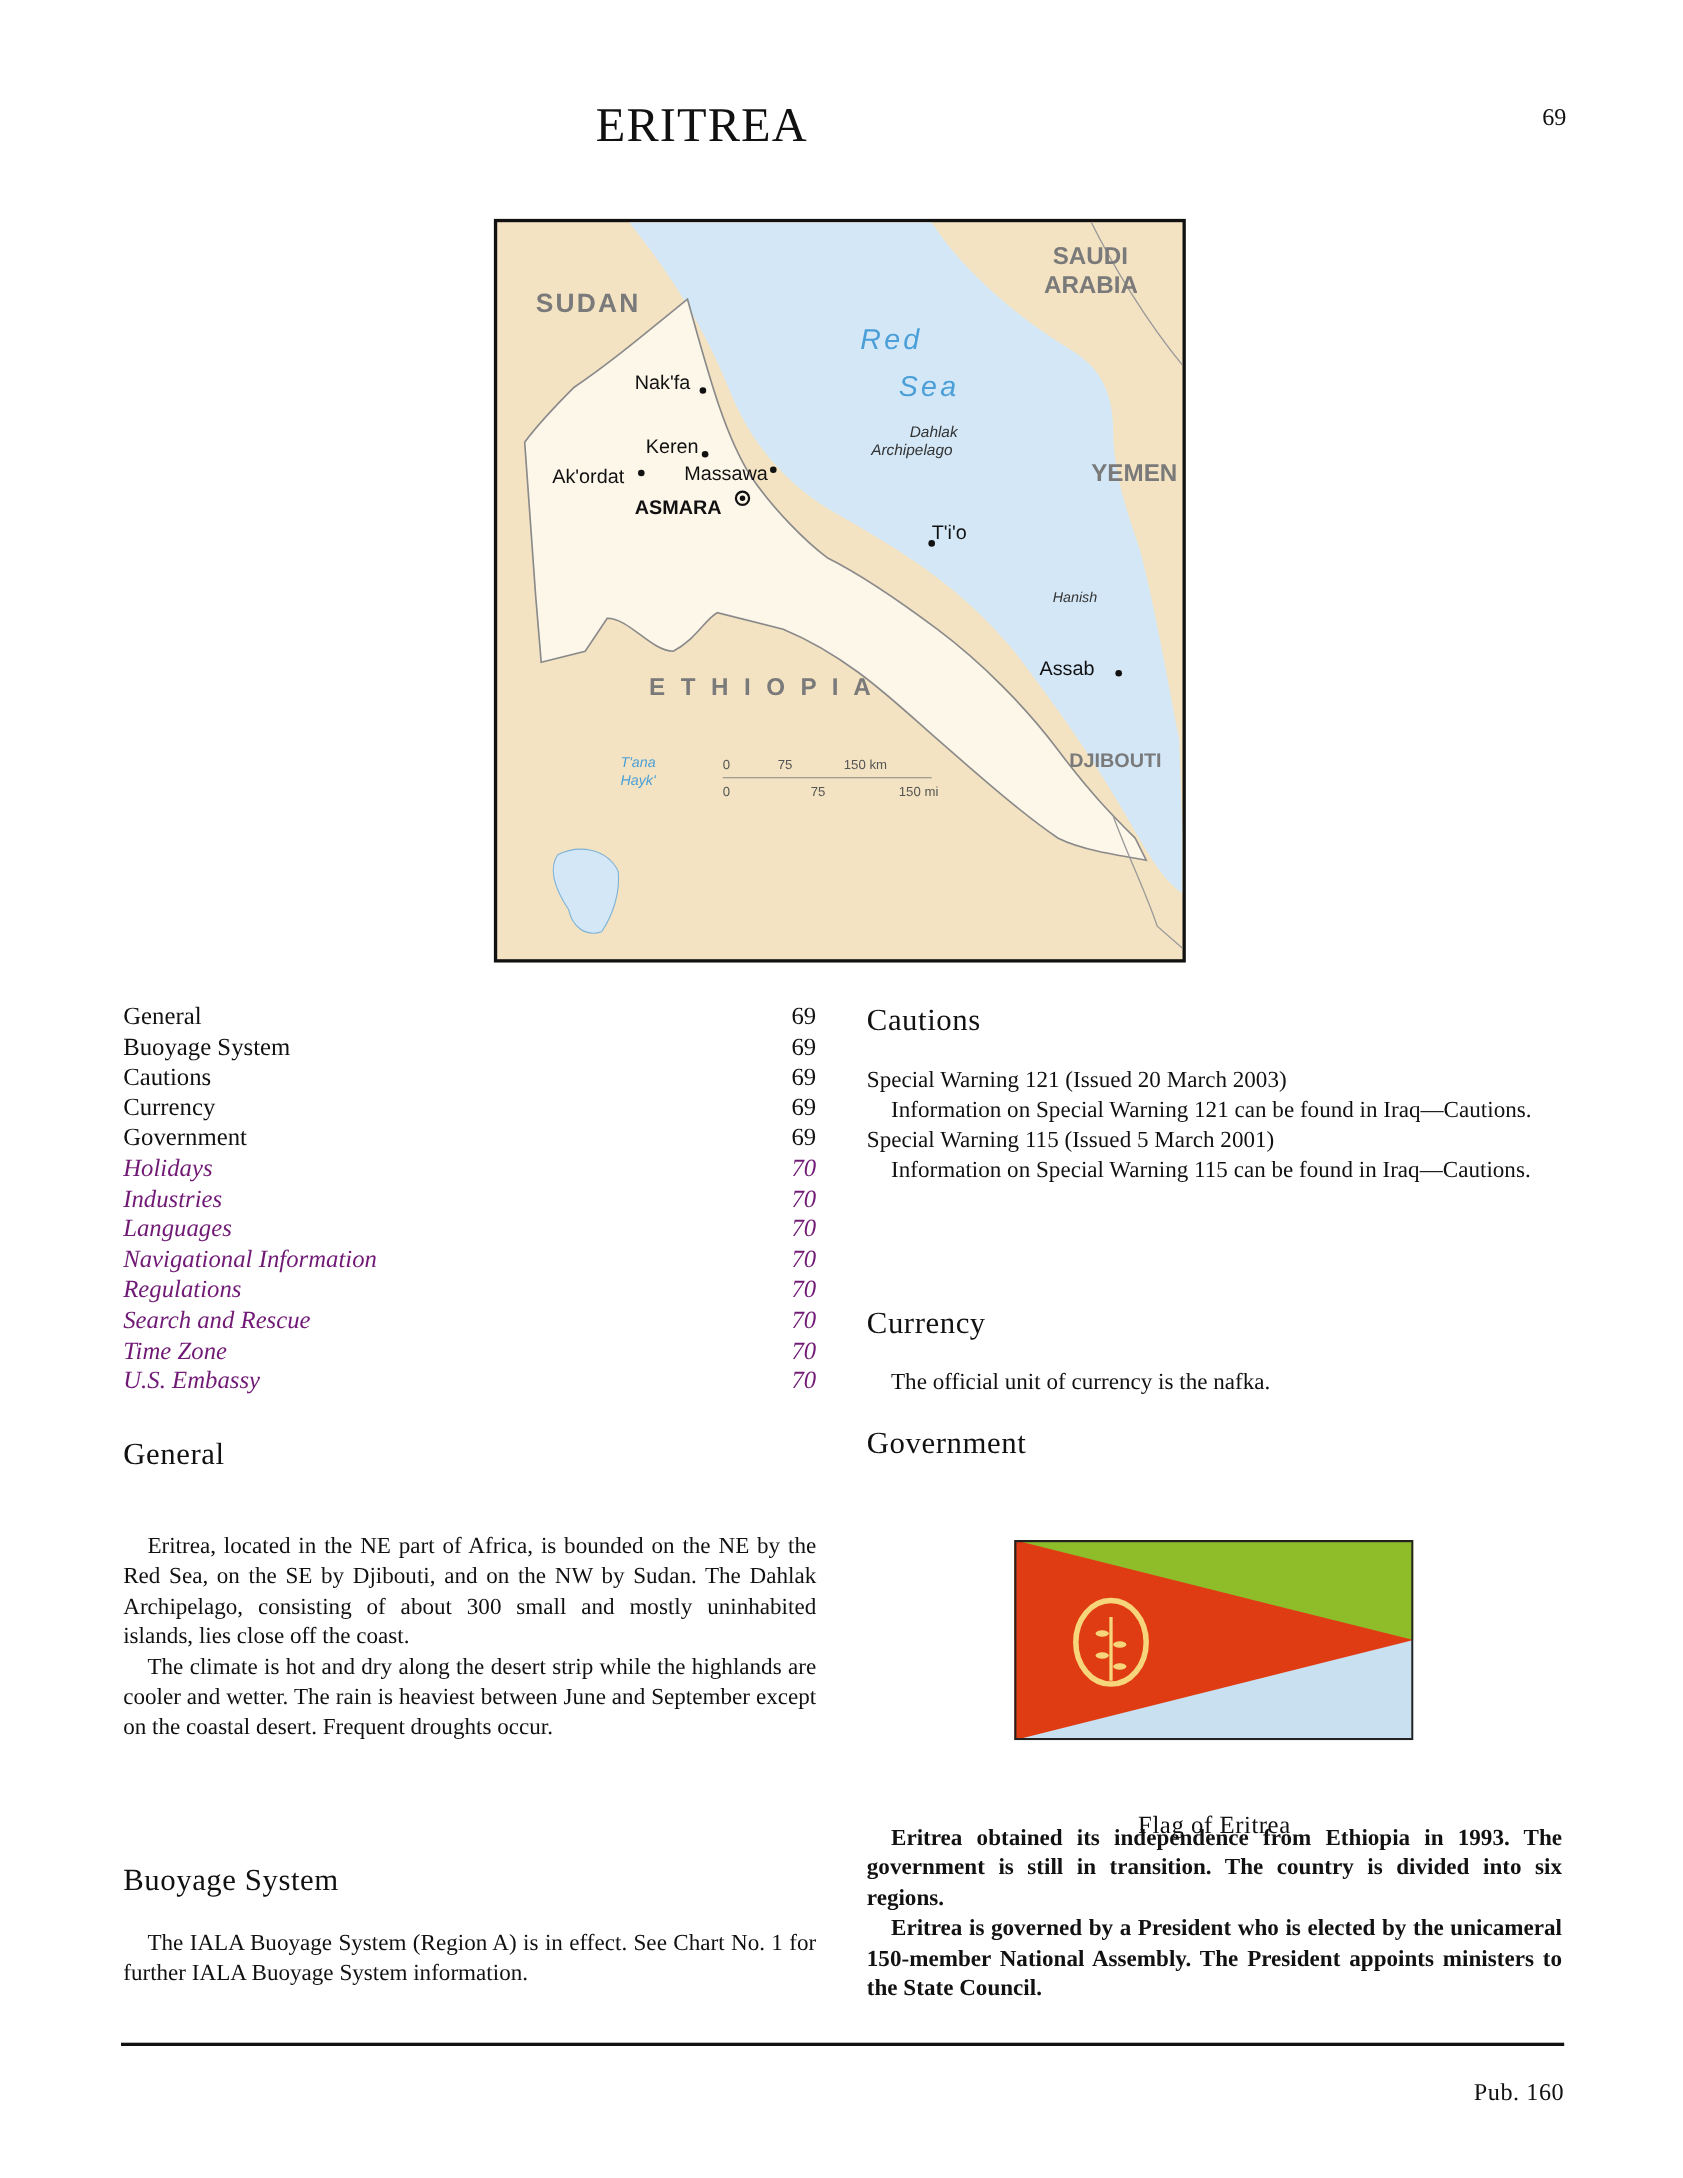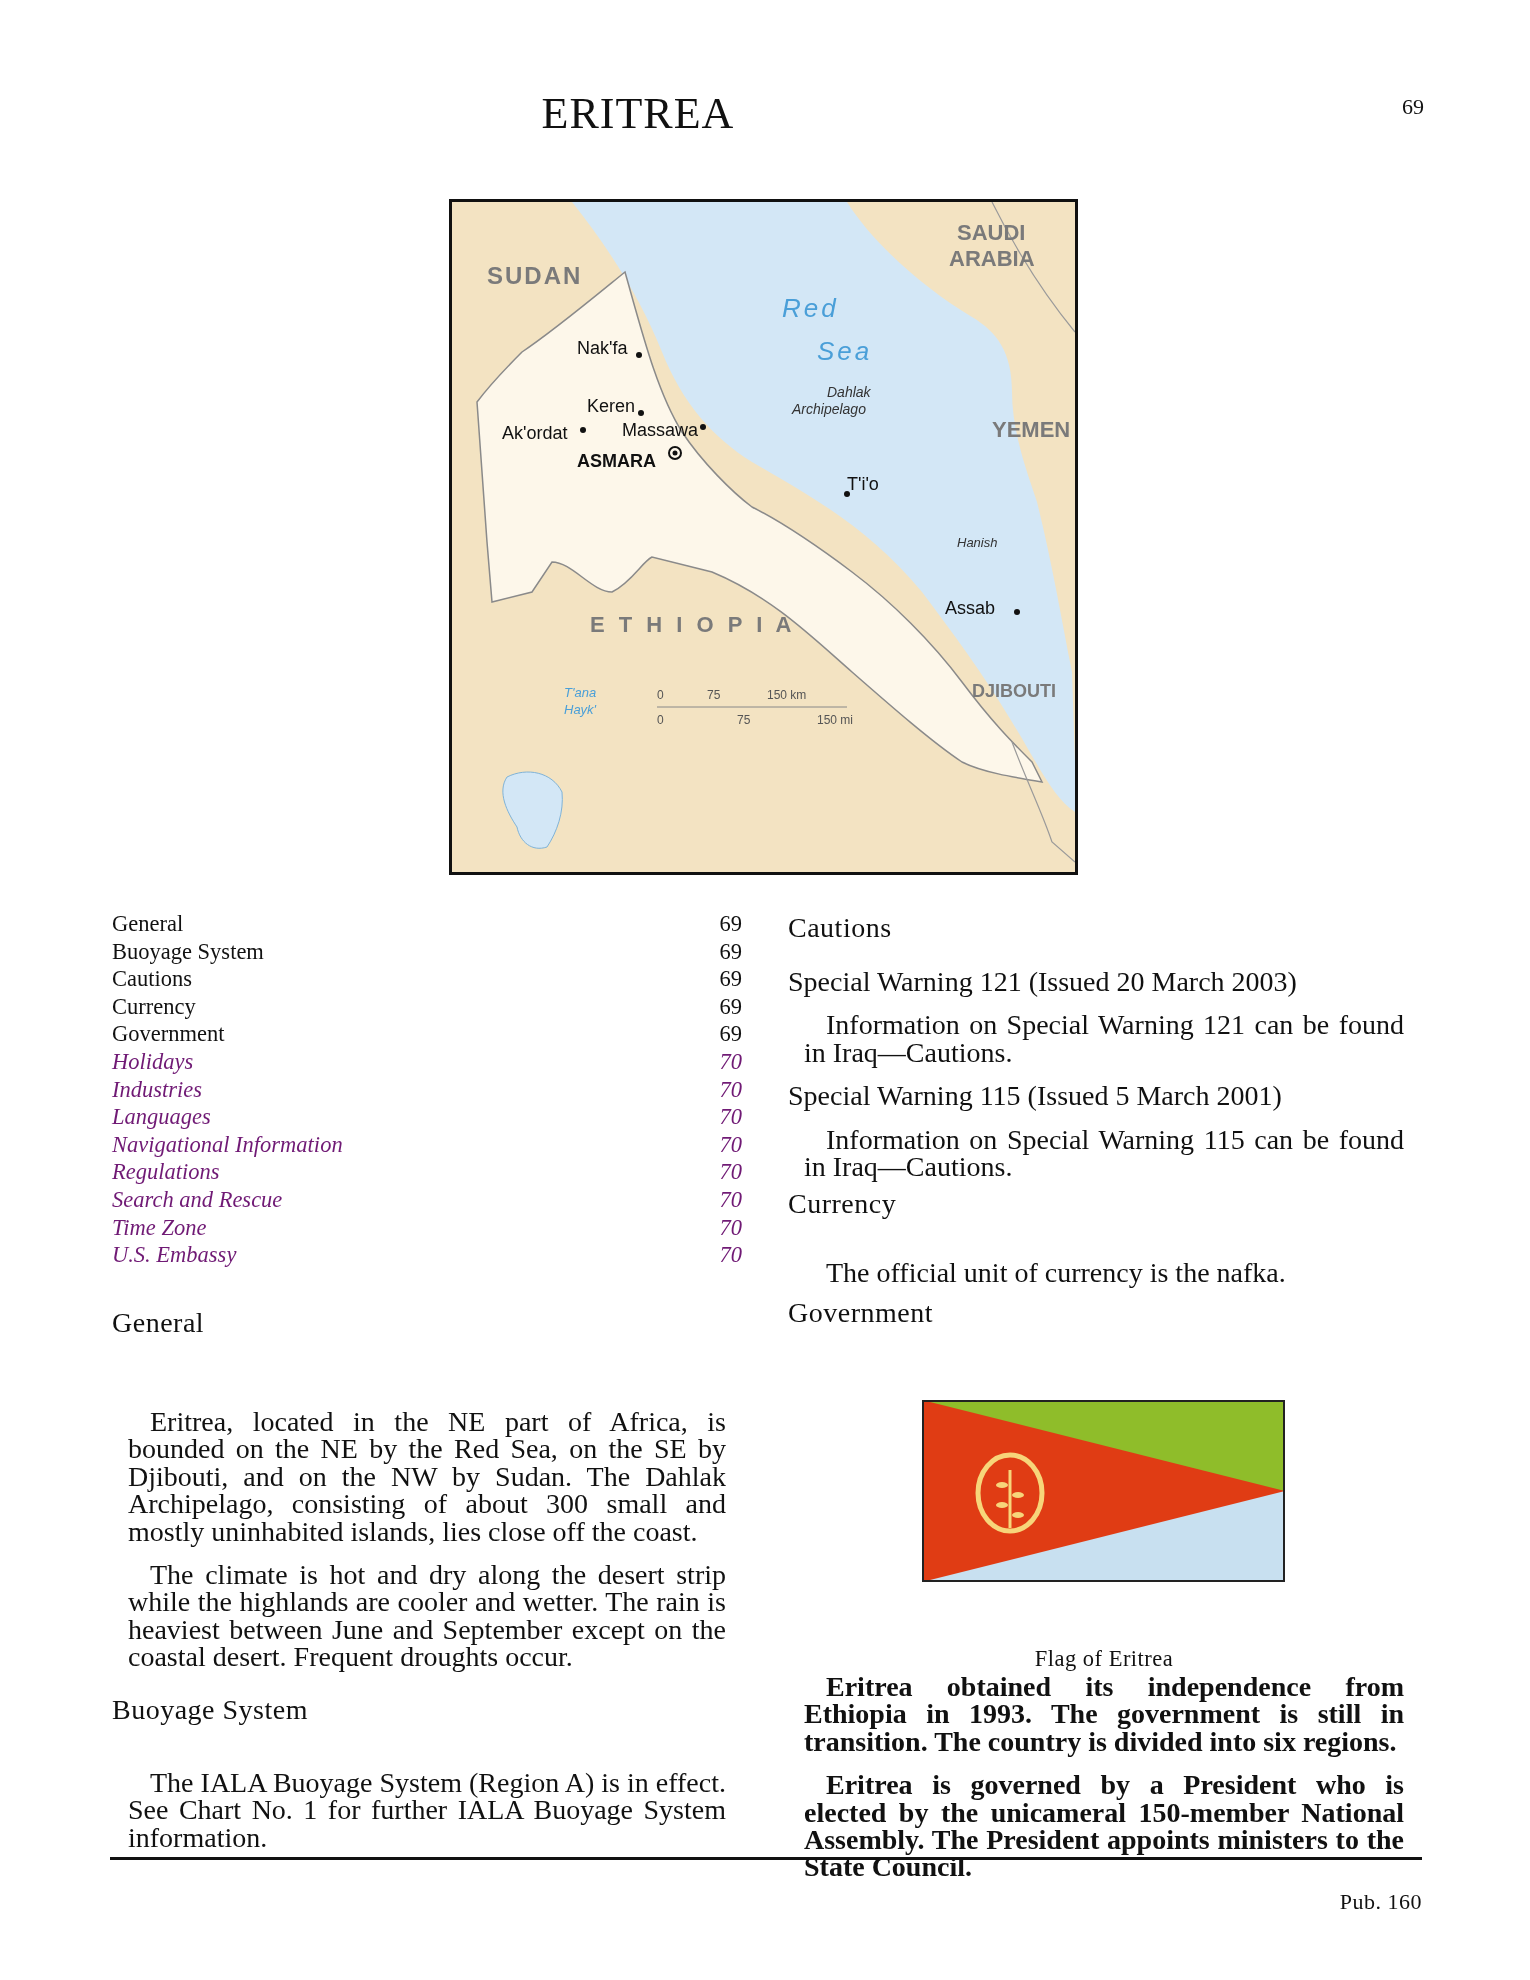--- a/index.html
+++ b/index.html
@@ -11,25 +11,25 @@
 
   .map-frame { position: absolute; left: 449px; top: 199px; width: 629px; height: 676px;
                border: 3px solid #111; box-sizing: border-box; overflow: hidden; background: #f3e3c2; }
   .map-frame svg { display: block; width: 100%; height: 100%; }
 
   .toc { position: absolute; left: 112px; top: 910px; width: 630px; font-size: 22.5px; line-height: 27.6px; }
   .toc-row { display: flex; justify-content: space-between; }
   .toc-row.link { color: #701a75; font-style: italic; }
   .toc-row .pg { width: 40px; text-align: right; }
 
-  .col { position: absolute; font-size: 28px; line-height: 27.4px; text-align: justify; }
+  .col { position: absolute; font-size: 21px; line-height: 27.4px; text-align: justify; }
   .col-left { left: 112px; width: 630px; }
   .col-right { left: 788px; width: 632px; }
   h2.section { font-weight: normal; font-size: 28px; letter-spacing: 0.5px; margin: 0; position: absolute; }
-  p.para { margin: 16px; text-indent: 22px; }
+  p.para { margin: 0; text-indent: 22px; }
   p.noindent { margin: 0; text-indent: 0; }
 
   .flag-wrap { position: absolute; left: 922px; top: 1400px; width: 363px; height: 182px; }
   .flag-wrap svg { display: block; width: 100%; height: 100%; }
   .flag-caption { position: absolute; left: 788px; width: 632px; top: 1646px; text-align: center;
                   font-size: 22.5px; letter-spacing: 0.5px; }
 
   .footer-rule { position: absolute; left: 110px; top: 1857px; width: 1312px; height: 3px; background: #111; }
   .footer-pub { position: absolute; right: 108px; top: 1889px; font-size: 22px; letter-spacing: 0.5px; }
 </style>

